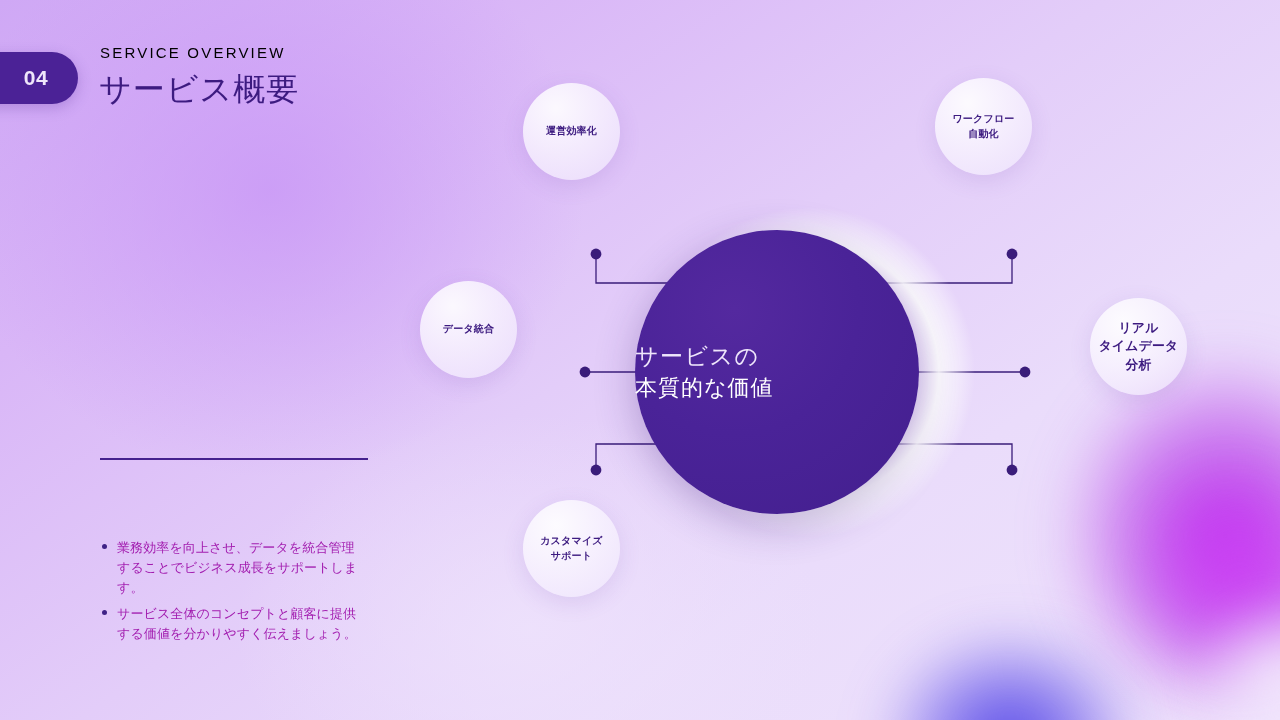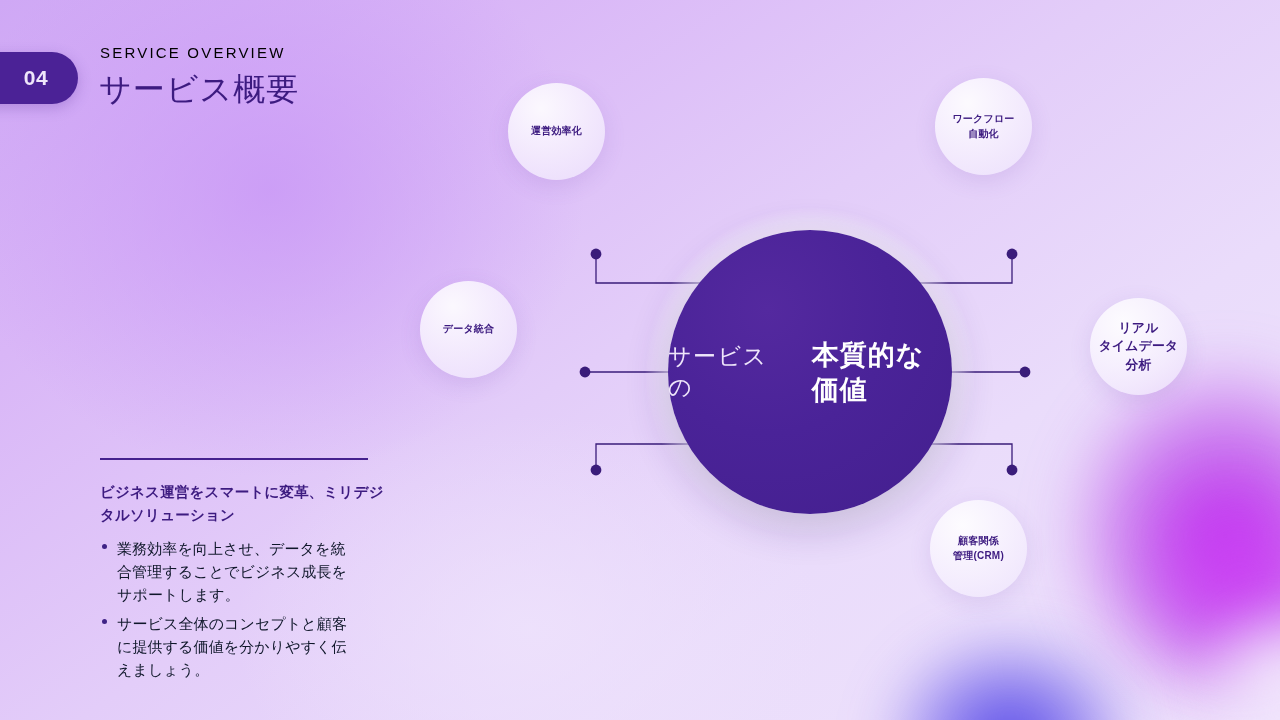--- a/index.html
+++ b/index.html
@@ -74,63 +74,63 @@
     position:absolute;left:100px;top:481px;width:290px;
     font-size:14.5px;font-weight:bold;color:#3d1b80;line-height:1.62;
     letter-spacing:.2px;
   }
   .bullets{
     position:absolute;left:100px;top:538px;width:258px;
     margin:0;padding:0;list-style:none;
   }
   .bullets li{
     position:relative;padding-left:17px;margin-bottom:7px;
-    font-size:15px;line-height:1.52;color:#0f172a;letter-spacing:.1px;
+    font-size:13px;line-height:1.52;color:#a21caf;letter-spacing:.1px;
   }
   .bullets li::before{
     content:"";position:absolute;left:2px;top:6px;
     width:5px;height:5px;border-radius:50%;background:#3f2286;
   }
 
   
   .diagram{position:absolute;left:0;top:0;width:1280px;height:720px;}
   .connectors{position:absolute;left:0;top:0;width:1280px;height:720px;}
 
   .glow{
     position:absolute;left:645px;top:207px;width:330px;height:330px;
     border-radius:50%;
     background:radial-gradient(closest-side,rgba(255,255,255,0) 60%,rgba(255,255,255,.92) 78%,rgba(255,255,255,0) 100%);
   }
   .core{
-    position:absolute;left:668px;top:230px;width:284px;height:284px;
+    position:absolute;left:635px;top:230px;width:284px;height:284px;
     border-radius:50%;
     background:radial-gradient(circle at 35% 28%,#54299f 0%,#4a2398 45%,#431f8e 100%);
     box-shadow:0 10px 40px rgba(60,25,120,.30);
-    display:flex;flex-direction:row;align-items:center;justify-content:center;
+    display:flex;flex-direction:column;justify-content:center;
   }
   .core-top{
     font-size:23px;color:#efe6fb;font-weight:400;letter-spacing:1.5px;
     line-height:1.35;
   }
   .core-main{
-    font-size:27px;color:#ffffff;font-weight:bold;letter-spacing:1px;
-    line-height:1.3;margin-top:2px;margin-left:40px;
+    font-size:22px;color:#ffffff;font-weight:normal;letter-spacing:1px;
+    line-height:1.3;margin-top:2px;
   }
 
   .node{
     position:absolute;width:97px;height:97px;border-radius:50%;
     background:radial-gradient(circle at 34% 26%,rgba(255,255,255,.90),rgba(246,240,254,.78) 62%,rgba(238,229,252,.70) 100%);
     box-shadow:0 6px 22px rgba(110,70,180,.14);
     display:flex;align-items:center;justify-content:center;text-align:center;
   }
   .node span{
     font-size:10px;font-weight:bold;color:#3d1b80;line-height:1.42;
     letter-spacing:.2px;display:block;
   }
-  .n-op{left:508px;top:83px;text-align:center;}
+  .n-op{left:523px;top:83px;text-align:center;}
   .n-wf{left:935px;top:78px;}
   .n-rt{left:1090px;top:298px;}
   .n-crm{left:930px;top:500px;}
   .n-cs{left:523px;top:500px;}
   .n-di{left:420px;top:281px;}
   .n-rt span{font-size:12.8px;}
 </style>
 </head>
 <body>
 
@@ -144,21 +144,20 @@
   <div class="blob-indigo"></div>
   <div class="blob-pale"></div>
 
   <div class="num-badge">
     <span>04</span>
   </div>
   <div class="eyebrow">SERVICE OVERVIEW</div>
   <div class="title">サービス概要</div>
 
   <div class="divider"></div>
-  <div class="lead">ビジネス運営をスマートに変革、ミリデジタルソリューション</div>
   <ul class="bullets">
     <li>業務効率を向上させ、データを統合管理することでビジネス成長をサポートします。</li>
     <li>サービス全体のコンセプトと顧客に提供する価値を分かりやすく伝えましょう。</li>
   </ul>
 
   <div class="diagram">
 
     <svg class="connectors" viewBox="0 0 1280 720" width="1280" height="720">
 
       <path d="M596 255 L596 283 L1012 283 L1012 255" fill="none" stroke="#3A1C7A" stroke-width="1.3"></path>
@@ -186,21 +185,21 @@
 
     <div class="node n-op">
       <span>運営効率化</span>
     </div>
     <div class="node n-wf">
       <span>ワークフロー<br>自動化</span>
     </div>
     <div class="node n-rt">
       <span>リアル<br>タイムデータ<br>分析</span>
     </div>
-    <div class="node n-crm">
-      <span>顧客関係<br>管理(CRM)</span>
+    <div class="node n-cs">
+      <span>カスタマイズ<br>サポート</span>
     </div>
     <div class="node n-di">
       <span>データ統合</span>
     </div>
 
   </div>
 </div>
 
 </body></html>

